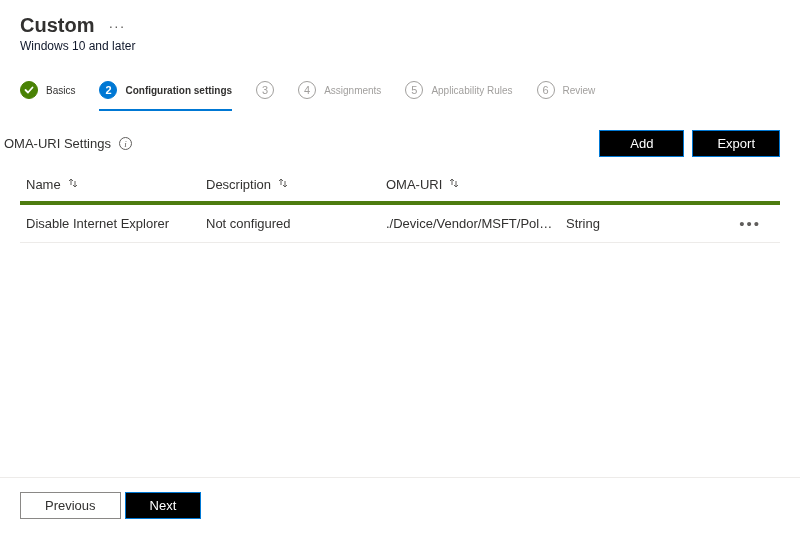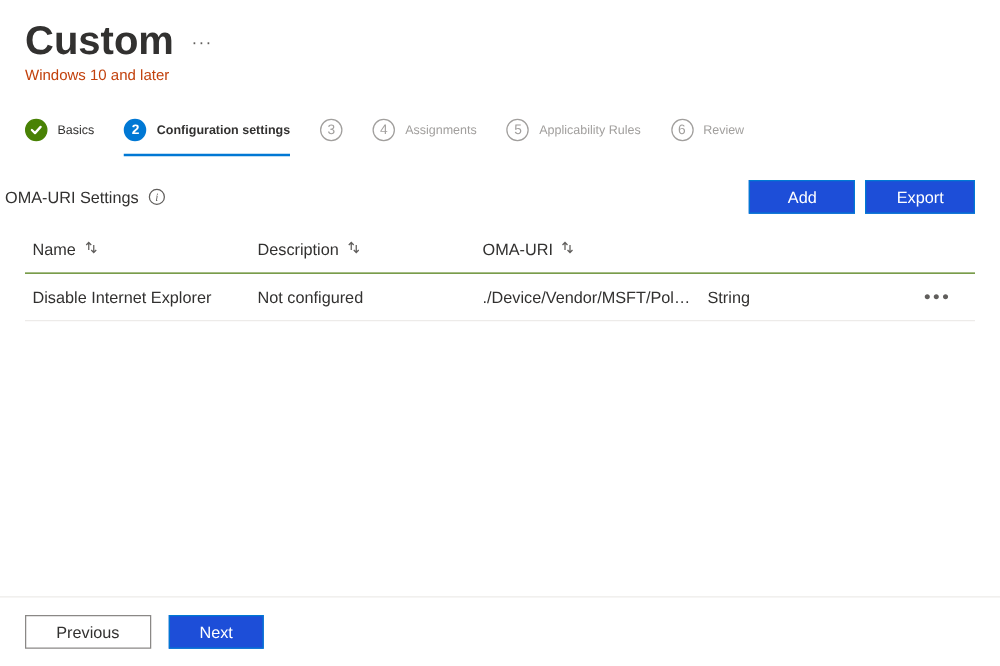--- a/index.html
+++ b/index.html
@@ -8,23 +8,23 @@
       font-size: 13px;
       color: #323130;
       background: #fff;
       width: 800px;
       height: 533px;
       position: relative;
       overflow: hidden;
     }
     .header { padding: 14px 20px 6px 20px; }
     .title-row { display: flex; align-items: center; gap: 14px; }
-    .title { font-size: 32px; font-weight: 600; color: #323130; }
+    .title { font-size: 20px; font-weight: 600; color: #323130; }
     .more-dots { color: #605e5c; font-size: 14px; letter-spacing: 1px; cursor: pointer; }
-    .subtitle { font-size: 12px; color: #c2410c; margin-top: 2px; }
+    .subtitle { font-size: 12px; color: #0f172a; margin-top: 2px; }
 
     .stepper {
       display: flex;
       gap: 24px;
       padding: 22px 20px 0 20px;
       align-items: center;
       border-bottom: 1px solid transparent;
     }
     .step {
       display: flex;
@@ -73,33 +73,33 @@
       cursor: pointer;
     }
     .btn-row { display: flex; gap: 8px; }
     .btn {
       padding: 5px 24px;
       font-size: 13px;
       cursor: pointer;
       border: 1px solid transparent;
       font-family: inherit;
     }
-    .btn-primary { background: #1d4ed8; color: #fff; border-color: #0078d4; }
+    .btn-primary { background: #000000; color: #fff; border-color: #0078d4; }
     .btn-primary.wide { padding: 5px 30px; }
     .btn-secondary { background: #fff; color: #323130; border-color: #8a8886; }
 
     .table { padding: 0 20px; }
     .thead, .trow {
       display: grid;
       grid-template-columns: 180px 180px 180px 165px 40px;
       align-items: center;
       min-height: 38px;
     }
     .thead {
-      border-bottom: 1px solid #4d7c0f;
+      border-bottom: 4px solid #4d7c0f;
     }
     .th {
       display: flex;
       align-items: center;
       gap: 6px;
       font-size: 13px;
       color: #323130;
       font-weight: 400;
       cursor: pointer;
       padding: 8px 6px;
@@ -119,21 +119,21 @@
       cursor: pointer;
       padding-right: 4px;
     }
 
     .footer {
       position: absolute;
       bottom: 0; left: 0; right: 0;
       border-top: 1px solid #edebe9;
       padding: 14px 20px;
       display: flex;
-      gap: 14px;
+      gap: 4px;
     }
   </style>
 </head>
 <body>
 
 <div class="header">
   <div class="title-row">
     <div class="title">Custom</div>
     <div class="more-dots">···</div>
   </div>

